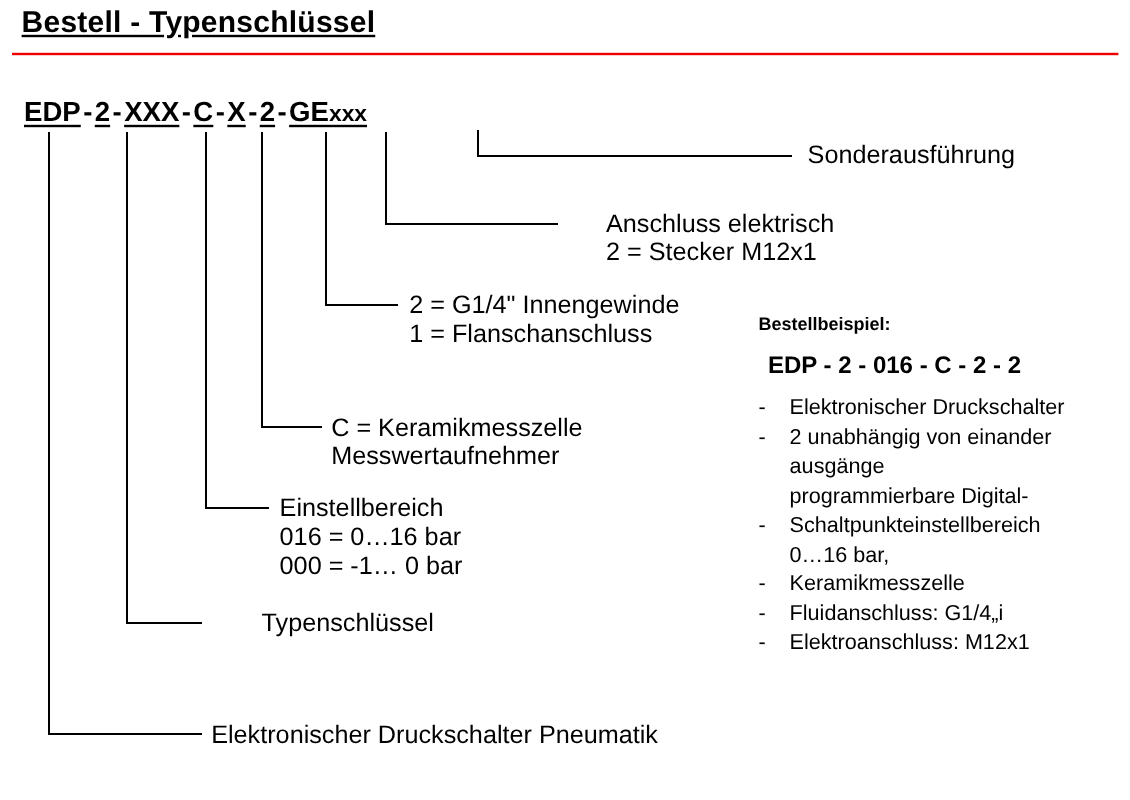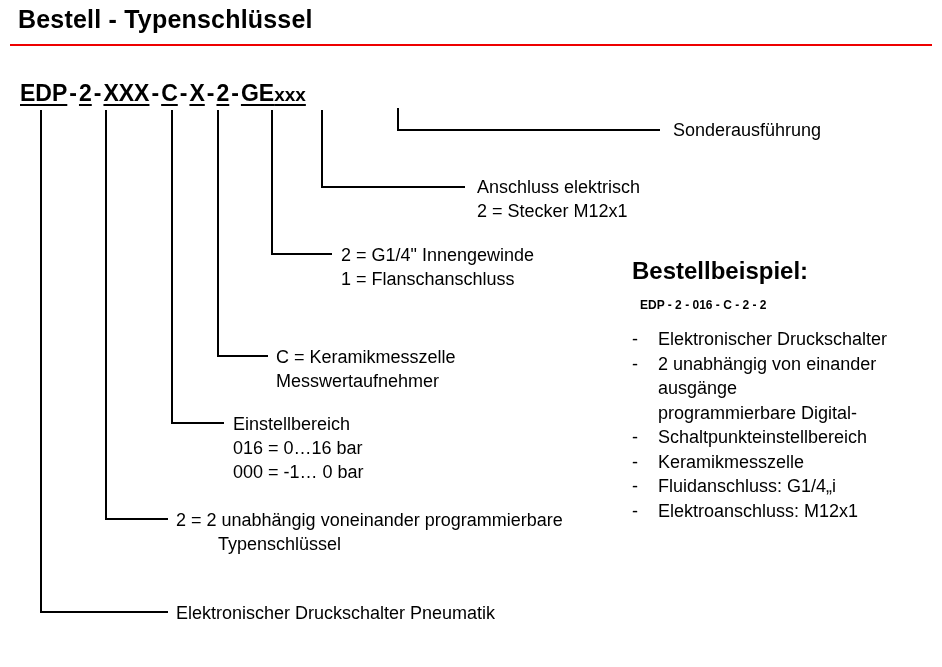--- a/index.html
+++ b/index.html
@@ -22,20 +22,21 @@
 
   
   #title {
     position: absolute;
     left: 18px;
     top: 5px;
     font-size: 25px;
     font-weight: bold;
     letter-spacing: 0.2px;
     white-space: nowrap;
+    text-decoration: underline;
   }
   #title-rule {
     position: absolute;
     left: 10px;
     top: 44px;
     width: 922px;
     height: 0;
     border-top: 2px solid #ee0000;
   }
 
@@ -66,43 +67,43 @@
     left: 0;
     top: 0;
     width: 942px;
     height: 667px;
     pointer-events: none;
   }
 
   
   .callout {
     position: absolute;
-    font-size: 18px;
+    font-size: 21px;
     line-height: 24px;
     white-space: nowrap;
   }
   .callout .ind {
     display: inline-block;
     width: 42px;
   }
 
   
   #example {
     position: absolute;
     left: 632px;
     top: 258px;
     width: 300px;
   }
   #example-title {
-    font-size: 24px;
+    font-size: 15px;
     font-weight: bold;
     line-height: 26px;
   }
   #example-code {
-    font-size: 12px;
+    font-size: 20px;
     font-weight: bold;
     line-height: 24px;
     margin-top: 9px;
     margin-left: 8px;
     white-space: nowrap;
   }
   #example-list {
     margin-top: 10px;
     font-size: 18px;
     line-height: 24.5px;
@@ -147,21 +148,21 @@
       <path d="M322,110 L322,187 L465,187"></path>
 
       <path d="M398,108 L398,130 L660,130"></path>
     </g>
   </svg>
 
   <div class="callout" style="left:673px; top:118px;">
     <div>Sonderausführung</div>
   </div>
 
-  <div class="callout" style="left:477px; top:175px;">
+  <div class="callout" style="left:505px; top:175px;">
     <div>Anschluss elektrisch</div>
     <div>2 = Stecker M12x1</div>
   </div>
 
   <div class="callout" style="left:341px; top:243px;">
     <div>2 = G1/4" Innengewinde</div>
     <div>1 = Flanschanschluss</div>
   </div>
 
   <div class="callout" style="left:276px; top:345px;">
@@ -169,21 +170,20 @@
     <div>Messwertaufnehmer</div>
   </div>
 
   <div class="callout" style="left:233px; top:412px;">
     <div>Einstellbereich</div>
     <div>016 =  0…16 bar</div>
     <div>000 = -1… 0 bar</div>
   </div>
 
   <div class="callout" style="left:176px; top:508px;">
-    <div>2 = 2 unabhängig voneinander programmierbare</div>
     <div><span class="ind"></span><span>Typenschlüssel</span></div>
   </div>
 
   <div class="callout" style="left:176px; top:601px;">
     <div>Elektronischer Druckschalter Pneumatik</div>
   </div>
 
   <div id="example">
     <div id="example-title">Bestellbeispiel:</div>
     <div id="example-code">EDP - 2 - 016 - C - 2 - 2</div>
@@ -199,20 +199,21 @@
           <div class="ex-text">
             <div>2 unabhängig von einander</div>
             <div>ausgänge</div>
             <div>programmierbare Digital-</div>
           </div>
         </div>
         <div class="ex-item">
           <div class="ex-dash">-</div>
           <div class="ex-text">
             <div>Schaltpunkteinstellbereich</div>
+            <div>0…16 bar,</div>
           </div>
         </div>
         <div class="ex-item">
           <div class="ex-dash">-</div>
           <div class="ex-text">
             <div>Keramikmesszelle</div>
           </div>
         </div>
         <div class="ex-item">
           <div class="ex-dash">-</div>

